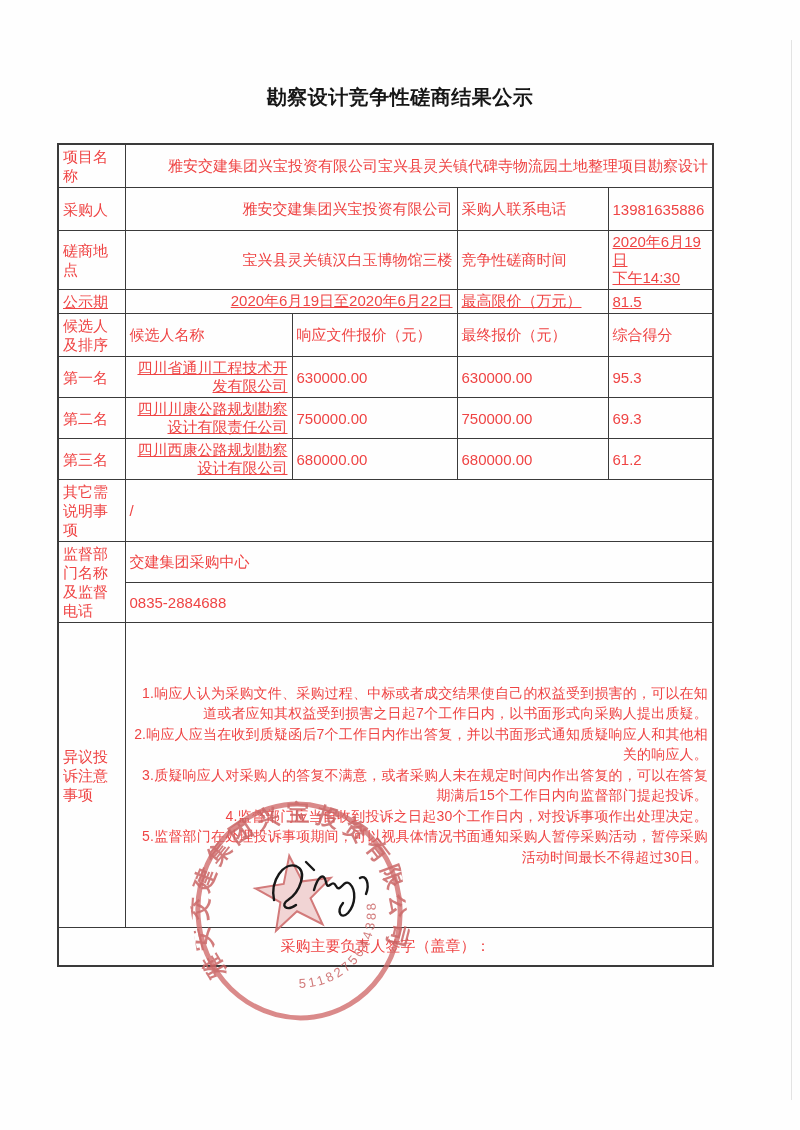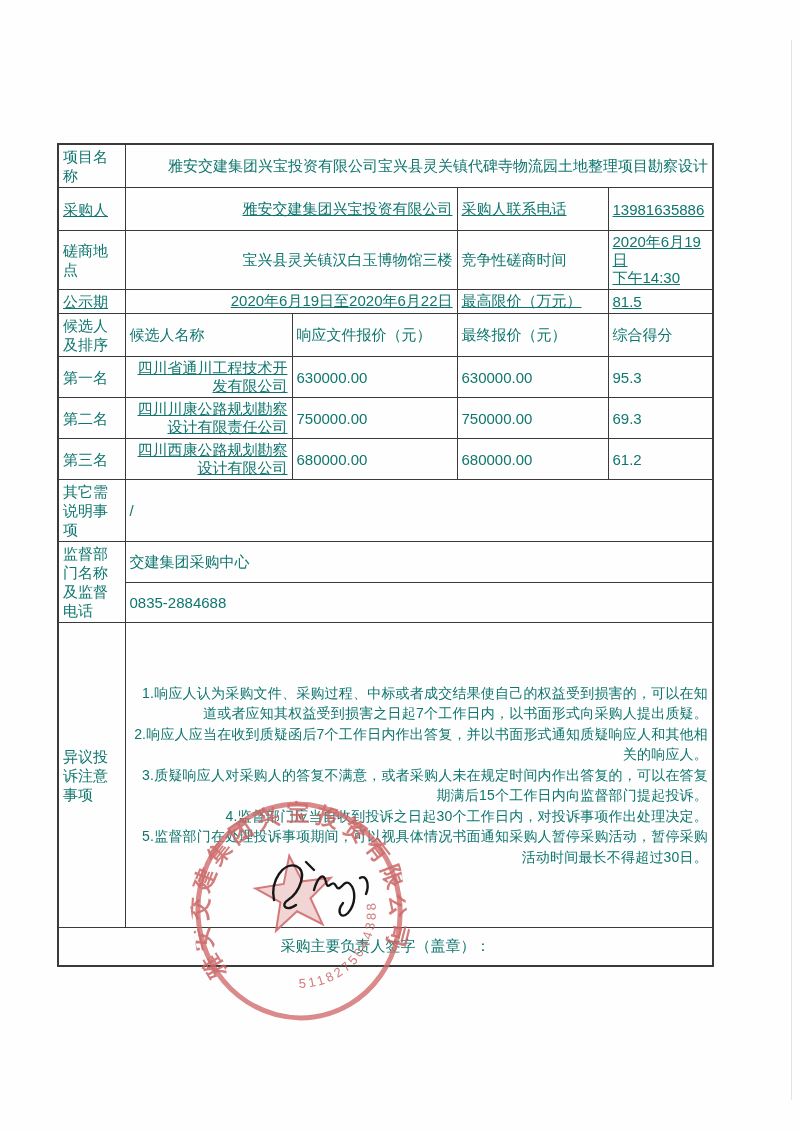--- a/index.html
+++ b/index.html
@@ -16,33 +16,33 @@
 
   .doc-title{
     position:absolute;left:0;top:84px;width:800px;
     text-align:center;font-size:20px;font-weight:bold;line-height:26px;
     letter-spacing:0.5px;color:#161616;
   }
 
   table.main{
     position:absolute;left:57px;top:143px;
     width:655px;border-collapse:collapse;table-layout:fixed;
-    font-size:15px;color:#0f766e;
+    font-size:15px;color:#ef4444;
     border:2px solid #3a3a3a;
   }
   table.main td{
     border:1px solid #3a3a3a;
     padding:2px 4px;
     vertical-align:middle;
     overflow:hidden;
   }
   td.lbl{text-align:left;padding-left:4px;line-height:19px;}
   td.val-left{text-align:right;padding-left:6px;}
   td.ctr{text-align:left;}
-  tr.r1{height:43px;} tr.r2{height:43px;text-decoration:underline;} tr.r3{height:44px;} tr.r4{height:23px;text-decoration:underline;}
+  tr.r1{height:43px;} tr.r2{height:43px;} tr.r3{height:44px;} tr.r4{height:23px;text-decoration:underline;}
   tr.r5{height:38px;} tr.rc{height:40px;} tr.r9{height:40px;}
   tr.r10{height:39px;} tr.r11{height:38px;} tr.r12{height:305px;} tr.r13{height:38px;}
   td.notes{
     vertical-align:top;text-align:right;
     font-size:14px;line-height:20.5px;letter-spacing:0.2px;
     padding:4px 5px 4px 6px;
   }
   td.sig-row{text-align:center;padding-left:6px;font-size:15px;}
   .two-line{line-height:18px;text-decoration:underline;}
 
@@ -56,20 +56,21 @@
     position:absolute;left:258px;top:850px;width:130px;height:80px;
     pointer-events:none;
   }
 </style>
 </head>
 <body>
 
 <div class="page">
 
   <div class="doc-title">
+    <div>勘察设计竞争性磋商结果公示</div>
   </div>
 
   <table class="main">
     <colgroup>
       <col style="width:67px">
         <col style="width:167px">
         <col style="width:165px">
       <col style="width:151px">
         <col style="width:105px">
     </colgroup>

